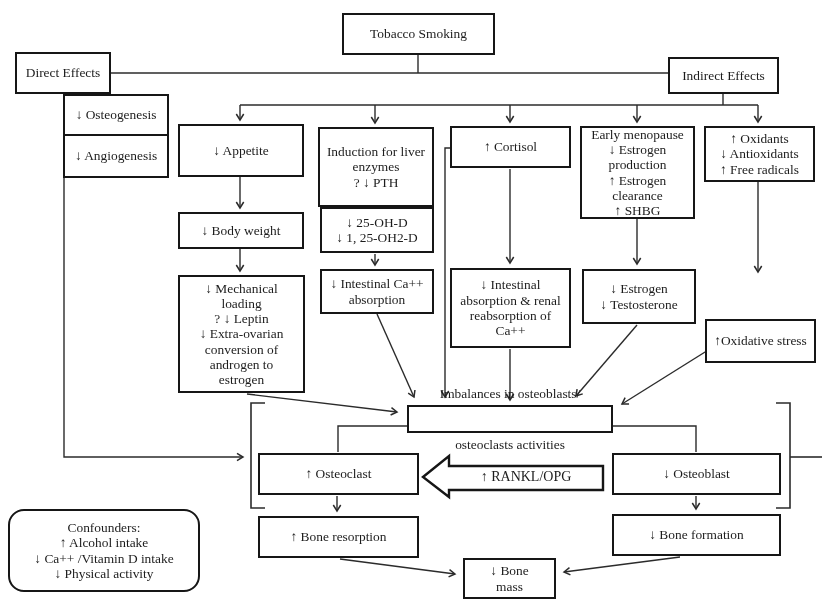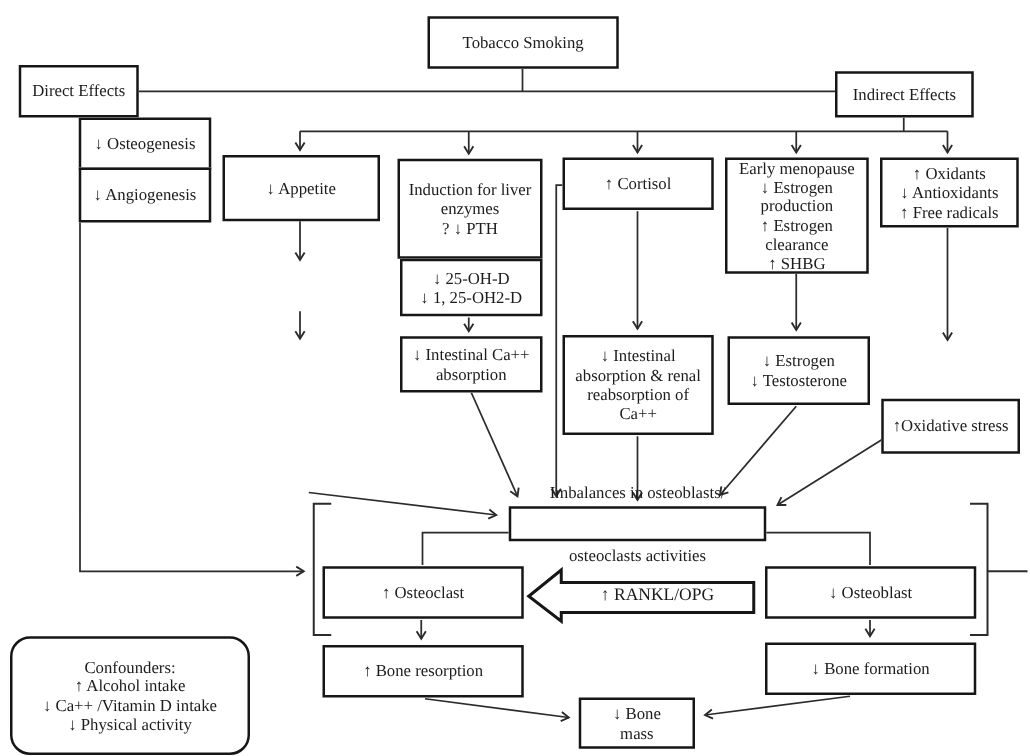--- a/index.html
+++ b/index.html
@@ -122,26 +122,38 @@
     <span class="ln">clearance</span>
     <span class="ln">↑ SHBG</span>
   </div>
 
   <div class="node" style="left:704px;top:126px;width:111px;height:56px;">
     <span class="ln">↑ Oxidants</span>
     <span class="ln">↓ Antioxidants</span>
     <span class="ln">↑ Free radicals</span>
   </div>
 
+  <div class="node thin" style="left:178px;top:212px;width:126px;height:37px;">
+    <span class="ln">↓ Body weight</span>
+  </div>
 
   <div class="node thin" style="left:320px;top:207px;width:114px;height:46px;align-items:center;">
     <span class="ln">↓ 25-OH-D</span>
     <span class="ln">↓ 1, 25-OH2-D</span>
   </div>
 
+  <div class="node" style="left:178px;top:275px;width:127px;height:118px;">
+    <span class="ln">↓ Mechanical</span>
+    <span class="ln">loading</span>
+    <span class="ln">? ↓ Leptin</span>
+    <span class="ln">↓ Extra-ovarian</span>
+    <span class="ln">conversion of</span>
+    <span class="ln">androgen to</span>
+    <span class="ln">estrogen</span>
+  </div>
 
   <div class="node thin" style="left:320px;top:269px;width:114px;height:45px;">
     <span class="ln">↓ Intestinal Ca++</span>
     <span class="ln">absorption</span>
   </div>
 
   <div class="node" style="left:450px;top:268px;width:121px;height:80px;">
     <span class="ln">↓ Intestinal</span>
     <span class="ln">absorption &amp; renal</span>
     <span class="ln">reabsorption of</span>
@@ -180,20 +192,20 @@
 
   <div class="node" style="left:612px;top:514px;width:169px;height:42px;">
     <span class="ln">↓ Bone formation</span>
   </div>
 
   <div class="node" style="left:463px;top:558px;width:93px;height:41px;">
     <span class="ln">↓ Bone</span>
     <span class="ln">mass</span>
   </div>
 
-  <div class="node rounded" style="left:8px;top:509px;width:192px;height:95px;">
+  <div class="node rounded" style="left:8px;top:509px;width:192px;height:83px;">
     <span class="ln">Confounders:</span>
     <span class="ln">↑ Alcohol intake</span>
     <span class="ln">↓ Ca++ /Vitamin D intake</span>
     <span class="ln">↓ Physical activity</span>
   </div>
 
 </div>
 
 </body></html>

